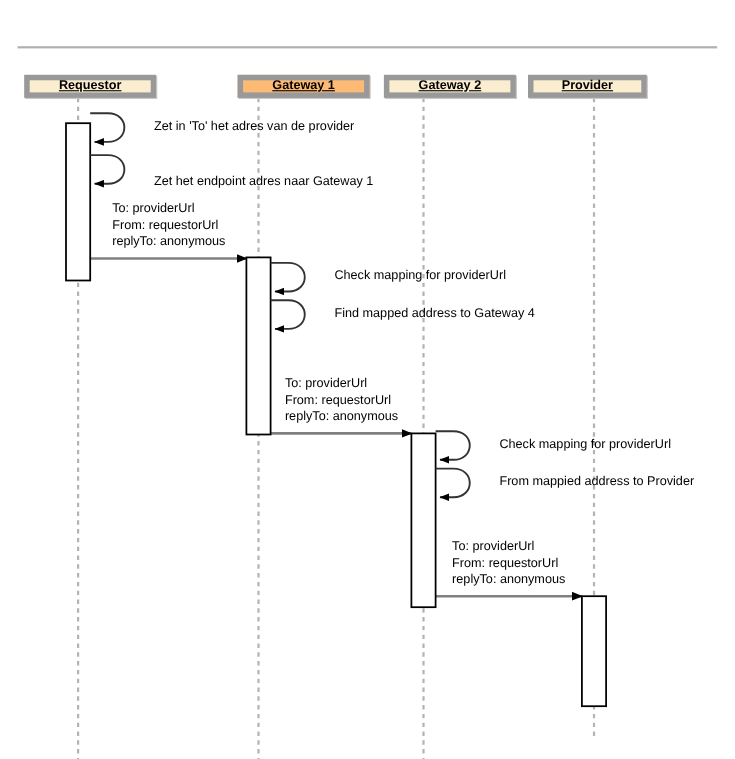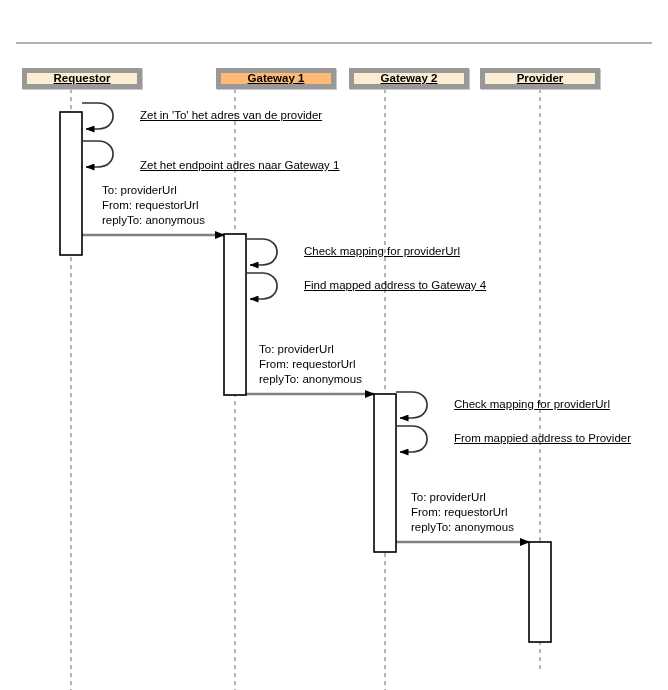--- a/index.html
+++ b/index.html
@@ -62,21 +62,20 @@
     text-decoration: underline;
     white-space: nowrap;
     line-height: 1;
   }
   .note-text {
     position: absolute;
     font-size: 11.5px;
     color: #000000;
     white-space: nowrap;
     line-height: 1.28;
-    text-decoration: underline;
   }
   .msg-text {
     position: absolute;
     font-size: 11.5px;
     color: #000000;
     white-space: pre;
     line-height: 1.32;
     text-align: left;
   }
 </style>
@@ -126,21 +125,21 @@
   <div id="heads-layer">
       <div class="lifeline-head" style="left: 22px; top: 68px; width: 120px; background: rgb(251, 237, 208); border-color: rgb(153, 153, 153);">
         <span class="lifeline-head-label">Requestor</span>
       </div>
       <div class="lifeline-head" style="left: 175px; top: 68px; width: 120px; background: #fdba74; border-color: rgb(153, 153, 153); margin-left: 41px;">
         <span class="lifeline-head-label">Gateway 1</span>
       </div>
       <div class="lifeline-head" style="left: 325px; top: 68px; width: 120px; background: rgb(251, 237, 208); border-color: rgb(153, 153, 153); margin-left: 24px;">
         <span class="lifeline-head-label">Gateway 2</span>
       </div>
-      <div class="lifeline-head" style="left: 480px; top: 68px; width: 120px; background: rgb(251, 237, 208); border-color: rgb(153, 153, 153);">
+      <div class="lifeline-head" style="left: 480px; top: 68px; width: 108px; background: rgb(251, 237, 208); border-color: rgb(153, 153, 153);">
         <span class="lifeline-head-label">Provider</span>
       </div>
     </div>
   <div id="labels-layer">
       <div class="msg-text" style="left: 102px; top: 183px;">To: providerUrl
 From: requestorUrl
 replyTo: anonymous</div>
       <div class="msg-text" style="left: 259px; top: 342px;">To: providerUrl
 From: requestorUrl
 replyTo: anonymous</div>

